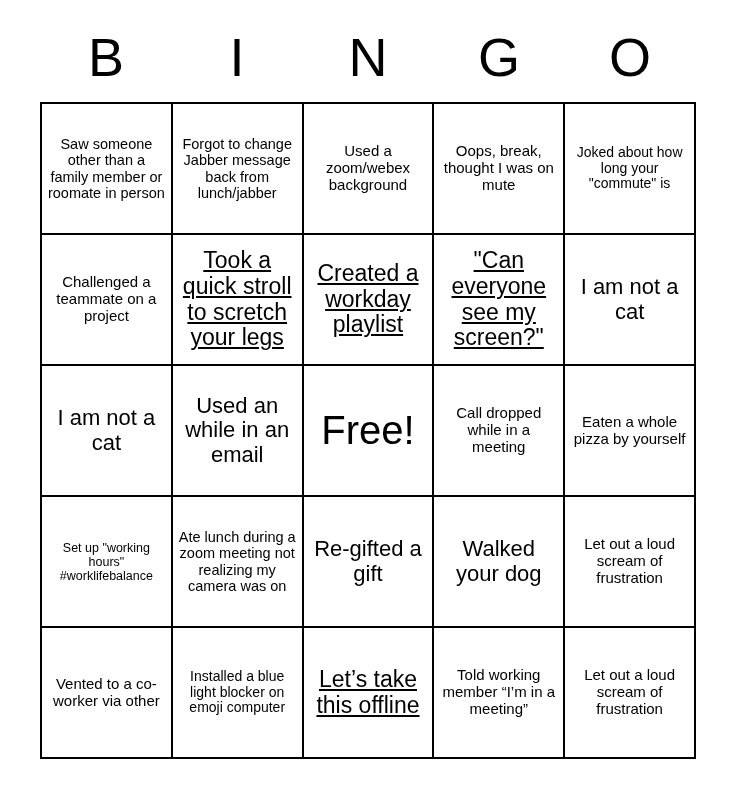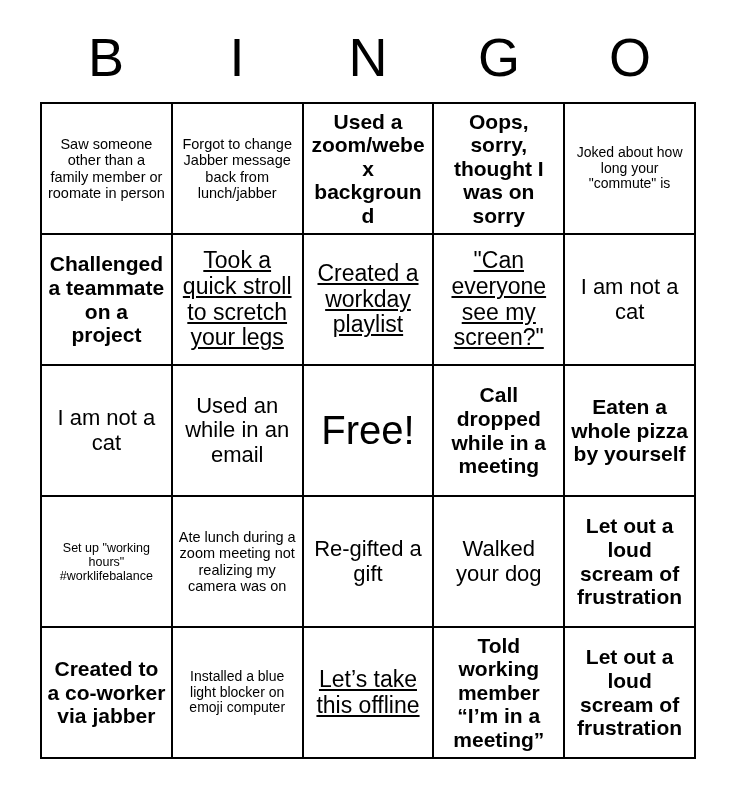--- a/index.html
+++ b/index.html
@@ -58,21 +58,21 @@
     overflow: hidden;
   }
   .cell-text {
     display: block;
     line-height: 1.12;
   }
   
   .s-xxs { font-size: 12.5px; }
   .s-xs  { font-size: 14.5px; }
   .s-sm  { font-size: 14px; }
-  .s-md  { font-size: 21px; font-weight: bold; }
+  .s-md  { font-size: 15px; }
   .s-lg  { font-size: 23px; text-decoration: underline; }
   .s-xl  { font-size: 22px; }
   .s-free { font-size: 40px; }
 </style>
 </head>
 <body>
 
 <div class="board">
 
   <div class="header-row">
@@ -89,21 +89,21 @@
         <td>
             <span class="cell-text s-xs">Saw someone other than a family member or roomate in person</span>
           </td>
         <td>
             <span class="cell-text s-xs">Forgot to change Jabber message back from lunch/jabber</span>
           </td>
         <td>
             <span class="cell-text s-md">Used a zoom/webex background</span>
           </td>
         <td>
-            <span class="cell-text s-md">Oops, sorry, thought I was on sorry</span>
+            <span class="cell-text s-md">Oops, break, thought I was on mute</span>
           </td>
         <td>
             <span class="cell-text s-sm">Joked about how long your "commute" is</span>
           </td>
       </tr>
       <tr>
         <td>
             <span class="cell-text s-md">Challenged a teammate on a project</span>
           </td>
         <td>
@@ -148,21 +148,21 @@
           </td>
         <td>
             <span class="cell-text s-xl">Walked your dog</span>
           </td>
         <td>
             <span class="cell-text s-md">Let out a loud scream of frustration</span>
           </td>
       </tr>
       <tr>
         <td>
-            <span class="cell-text s-md">Created to a co-worker via jabber</span>
+            <span class="cell-text s-md">Vented to a co-worker via other</span>
           </td>
         <td>
             <span class="cell-text s-sm">Installed a blue light blocker on emoji computer</span>
           </td>
         <td>
             <span class="cell-text s-lg">Let’s take this offline</span>
           </td>
         <td>
             <span class="cell-text s-md">Told working member “I’m in a meeting”</span>
           </td>

